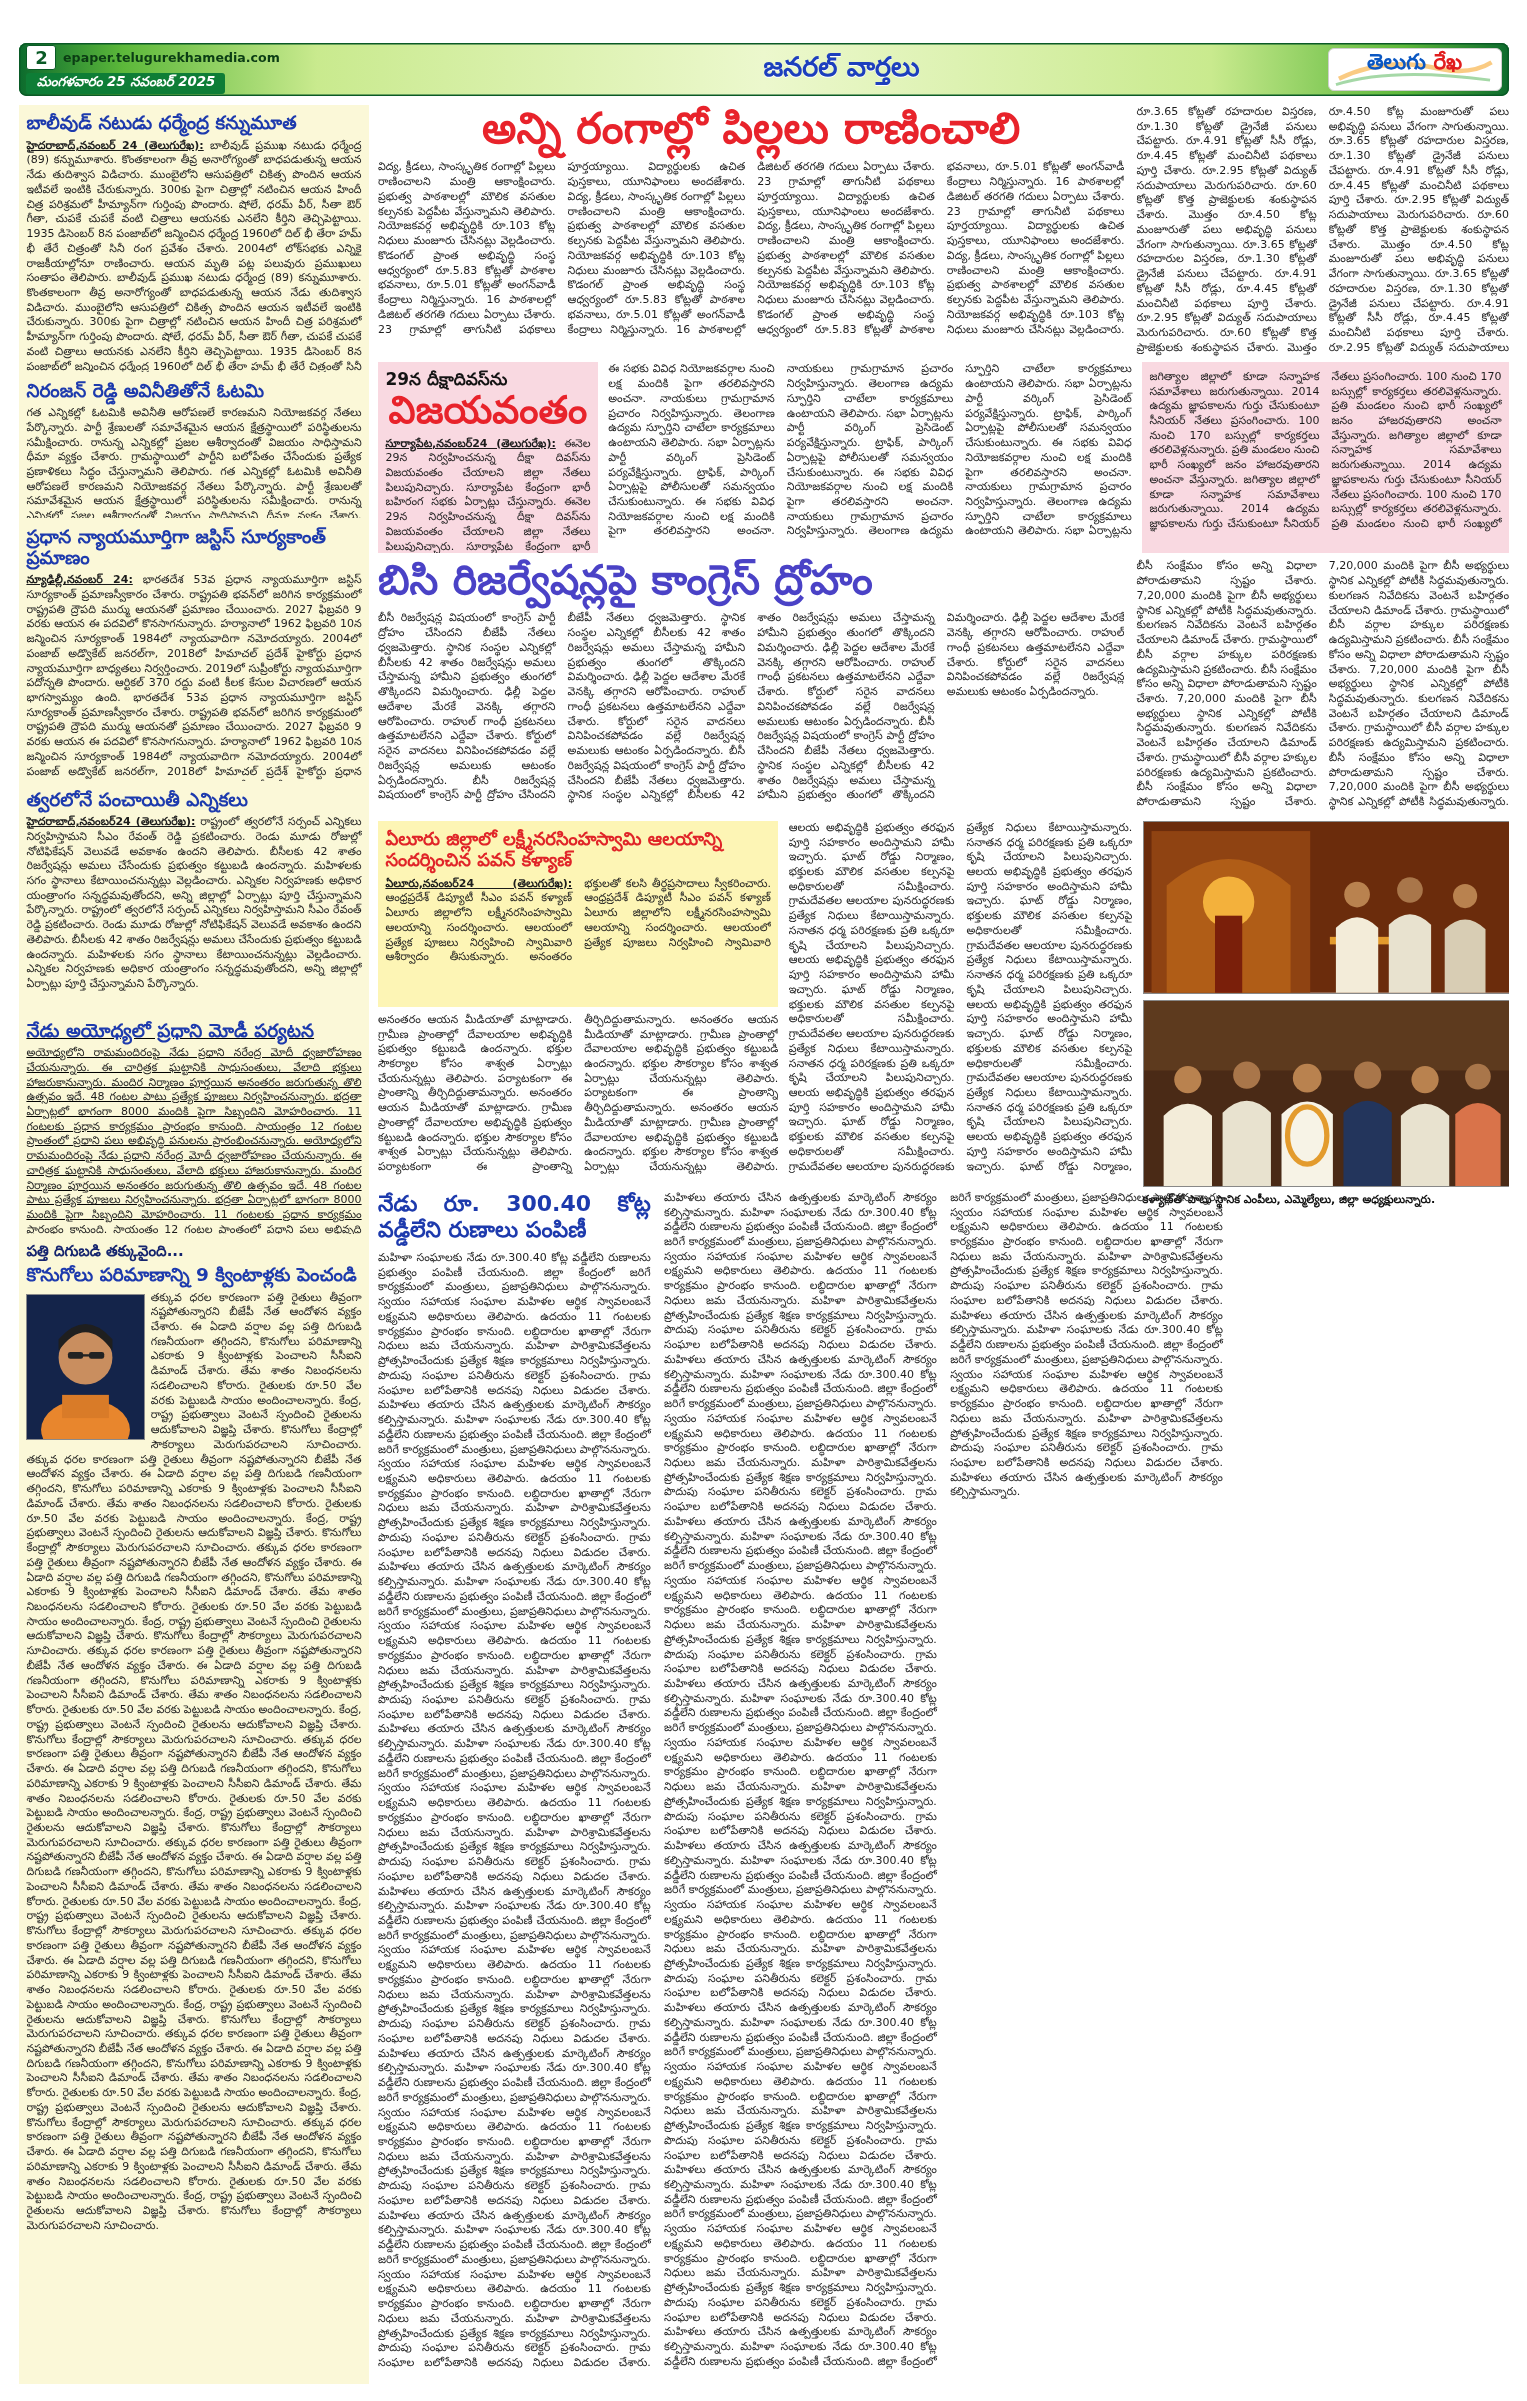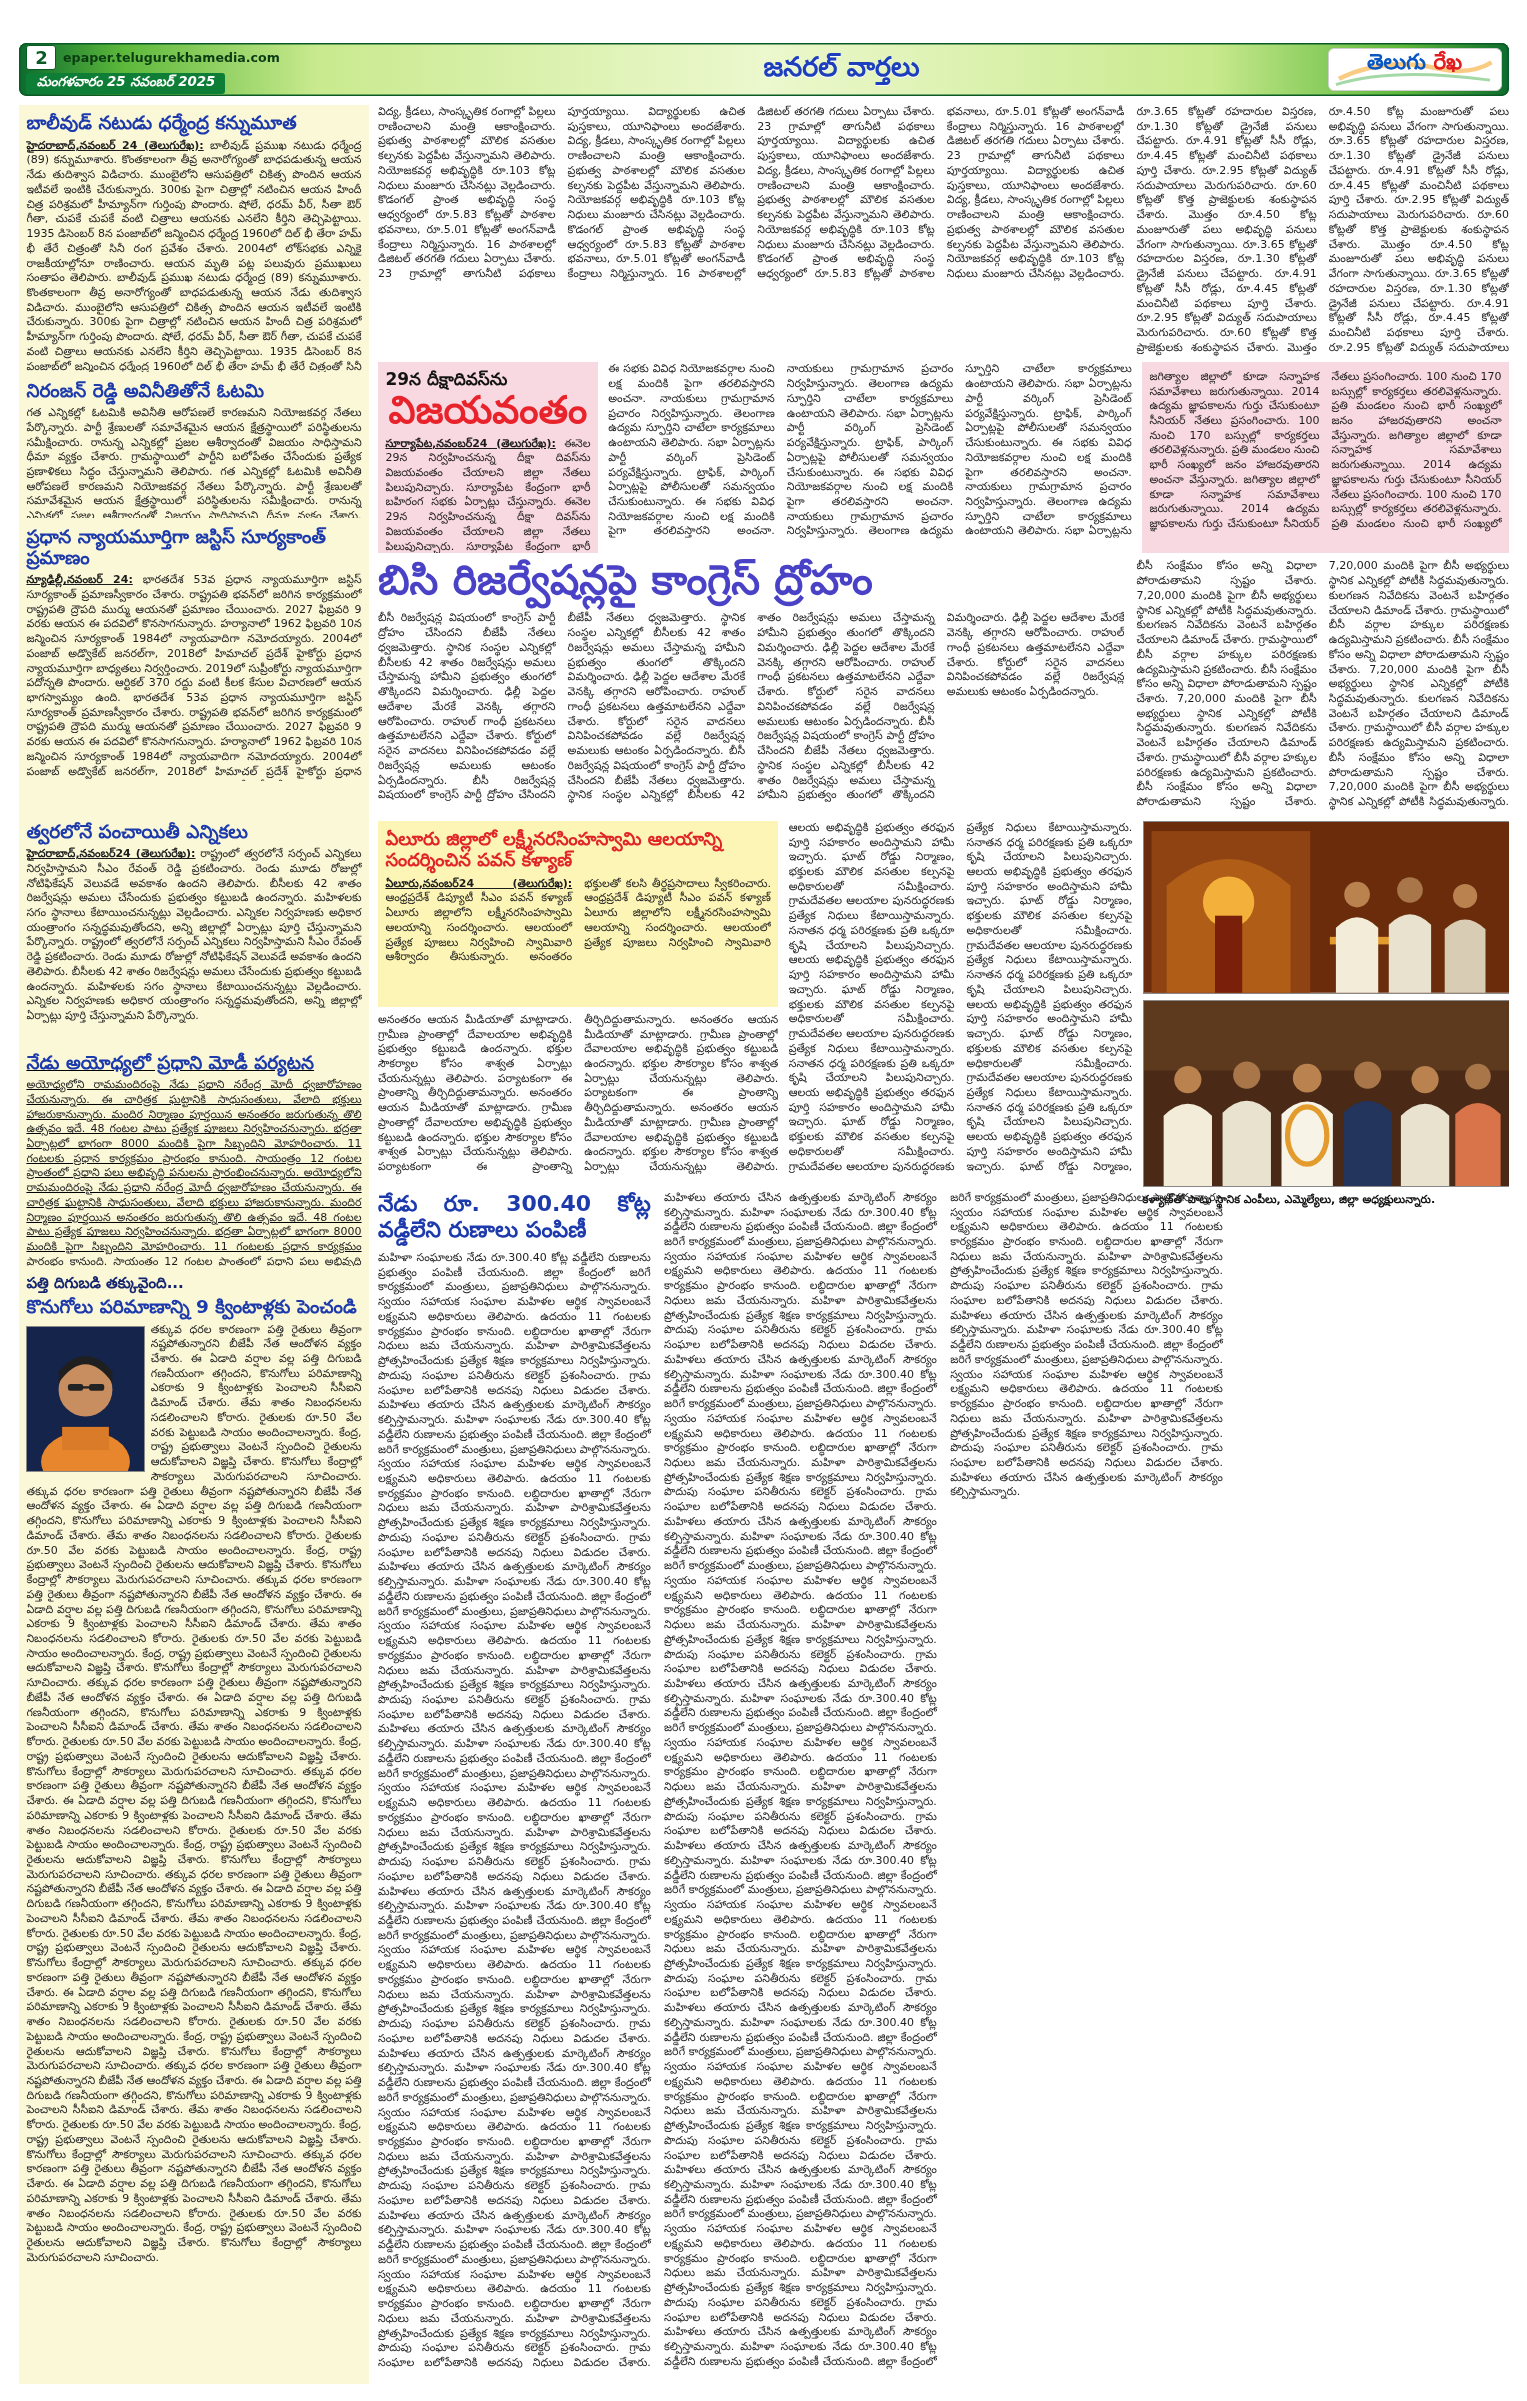--- a/index.html
+++ b/index.html
@@ -40,21 +40,21 @@
 
   
   .body{font-size:11px;line-height:1.34;text-align:justify;color:var(--ink);margin:0;}
   .dateline{font-weight:bold;text-decoration:underline;}
   .cols{column-gap:12px;column-fill:auto;overflow:hidden;font-size:11px;line-height:1.34;text-align:justify;color:var(--ink);}
   .cols2{columns:2;} .cols3{columns:3;} .cols4{columns:4;}
 
   
   .l-article{flex:0 0 auto;overflow:hidden;}
   .l-article.grow{flex:1 1 auto;}
-  .a1{height:260px;} .a2{height:146px;} .a3{height:263px;} .a4{height:231px;margin-top:32px;} .a5{height:222px;text-decoration:underline;}
+  .a1{height:260px;} .a2{height:146px;} .a3{height:263px;} .a4{height:231px;} .a5{height:222px;text-decoration:underline;}
   .l-head{font-size:18.5px;line-height:1.14;color:var(--blue);margin:7.4px 0 5.2px;font-weight:bold;}
   .a1 .l-head{margin-top:0;}
   .kicker2{display:block;font-size:15px;color:#15246e;font-weight:bold;margin:7.4px 0 0;}
   .l-head.cotton{margin-top:1.5px;}
   .portrait{float:left;width:117px;height:144px;margin:3px 7.4px 3px 0;}
   .portrait svg{width:100%;height:100%;display:block;border:0.7px solid #8a8a8a;background:#14244a;}
 
   
   .lead{display:flex;height:253px;}
   .lead-left{width:66%;display:flex;flex-direction:column;}
@@ -165,20 +165,21 @@
           </svg>
         </figure>
         <p class="body"><span>తక్కువ ధరల కారణంగా పత్తి రైతులు తీవ్రంగా నష్టపోతున్నారని బీజేపీ నేత ఆందోళన వ్యక్తం చేశారు. ఈ ఏడాది వర్షాల వల్ల పత్తి దిగుబడి గణనీయంగా తగ్గిందని, కొనుగోలు పరిమాణాన్ని ఎకరాకు 9 క్వింటాళ్లకు పెంచాలని సీసీఐని డిమాండ్ చేశారు. తేమ శాతం నిబంధనలను సడలించాలని కోరారు. రైతులకు రూ.50 వేల వరకు పెట్టుబడి సాయం అందించాలన్నారు. కేంద్ర, రాష్ట్ర ప్రభుత్వాలు వెంటనే స్పందించి రైతులను ఆదుకోవాలని విజ్ఞప్తి చేశారు. కొనుగోలు కేంద్రాల్లో సౌకర్యాలు మెరుగుపరచాలని సూచించారు. తక్కువ ధరల కారణంగా పత్తి రైతులు తీవ్రంగా నష్టపోతున్నారని బీజేపీ నేత ఆందోళన వ్యక్తం చేశారు. ఈ ఏడాది వర్షాల వల్ల పత్తి దిగుబడి గణనీయంగా తగ్గిందని, కొనుగోలు పరిమాణాన్ని ఎకరాకు 9 క్వింటాళ్లకు పెంచాలని సీసీఐని డిమాండ్ చేశారు. తేమ శాతం నిబంధనలను సడలించాలని కోరారు. రైతులకు రూ.50 వేల వరకు పెట్టుబడి సాయం అందించాలన్నారు. కేంద్ర, రాష్ట్ర ప్రభుత్వాలు వెంటనే స్పందించి రైతులను ఆదుకోవాలని విజ్ఞప్తి చేశారు. కొనుగోలు కేంద్రాల్లో సౌకర్యాలు మెరుగుపరచాలని సూచించారు. తక్కువ ధరల కారణంగా పత్తి రైతులు తీవ్రంగా నష్టపోతున్నారని బీజేపీ నేత ఆందోళన వ్యక్తం చేశారు. ఈ ఏడాది వర్షాల వల్ల పత్తి దిగుబడి గణనీయంగా తగ్గిందని, కొనుగోలు పరిమాణాన్ని ఎకరాకు 9 క్వింటాళ్లకు పెంచాలని సీసీఐని డిమాండ్ చేశారు. తేమ శాతం నిబంధనలను సడలించాలని కోరారు. రైతులకు రూ.50 వేల వరకు పెట్టుబడి సాయం అందించాలన్నారు. కేంద్ర, రాష్ట్ర ప్రభుత్వాలు వెంటనే స్పందించి రైతులను ఆదుకోవాలని విజ్ఞప్తి చేశారు. కొనుగోలు కేంద్రాల్లో సౌకర్యాలు మెరుగుపరచాలని సూచించారు. తక్కువ ధరల కారణంగా పత్తి రైతులు తీవ్రంగా నష్టపోతున్నారని బీజేపీ నేత ఆందోళన వ్యక్తం చేశారు. ఈ ఏడాది వర్షాల వల్ల పత్తి దిగుబడి గణనీయంగా తగ్గిందని, కొనుగోలు పరిమాణాన్ని ఎకరాకు 9 క్వింటాళ్లకు పెంచాలని సీసీఐని డిమాండ్ చేశారు. తేమ శాతం నిబంధనలను సడలించాలని కోరారు. రైతులకు రూ.50 వేల వరకు పెట్టుబడి సాయం అందించాలన్నారు. కేంద్ర, రాష్ట్ర ప్రభుత్వాలు వెంటనే స్పందించి రైతులను ఆదుకోవాలని విజ్ఞప్తి చేశారు. కొనుగోలు కేంద్రాల్లో సౌకర్యాలు మెరుగుపరచాలని సూచించారు. తక్కువ ధరల కారణంగా పత్తి రైతులు తీవ్రంగా నష్టపోతున్నారని బీజేపీ నేత ఆందోళన వ్యక్తం చేశారు. ఈ ఏడాది వర్షాల వల్ల పత్తి దిగుబడి గణనీయంగా తగ్గిందని, కొనుగోలు పరిమాణాన్ని ఎకరాకు 9 క్వింటాళ్లకు పెంచాలని సీసీఐని డిమాండ్ చేశారు. తేమ శాతం నిబంధనలను సడలించాలని కోరారు. రైతులకు రూ.50 వేల వరకు పెట్టుబడి సాయం అందించాలన్నారు. కేంద్ర, రాష్ట్ర ప్రభుత్వాలు వెంటనే స్పందించి రైతులను ఆదుకోవాలని విజ్ఞప్తి చేశారు. కొనుగోలు కేంద్రాల్లో సౌకర్యాలు మెరుగుపరచాలని సూచించారు. తక్కువ ధరల కారణంగా పత్తి రైతులు తీవ్రంగా నష్టపోతున్నారని బీజేపీ నేత ఆందోళన వ్యక్తం చేశారు. ఈ ఏడాది వర్షాల వల్ల పత్తి దిగుబడి గణనీయంగా తగ్గిందని, కొనుగోలు పరిమాణాన్ని ఎకరాకు 9 క్వింటాళ్లకు పెంచాలని సీసీఐని డిమాండ్ చేశారు. తేమ శాతం నిబంధనలను సడలించాలని కోరారు. రైతులకు రూ.50 వేల వరకు పెట్టుబడి సాయం అందించాలన్నారు. కేంద్ర, రాష్ట్ర ప్రభుత్వాలు వెంటనే స్పందించి రైతులను ఆదుకోవాలని విజ్ఞప్తి చేశారు. కొనుగోలు కేంద్రాల్లో సౌకర్యాలు మెరుగుపరచాలని సూచించారు. తక్కువ ధరల కారణంగా పత్తి రైతులు తీవ్రంగా నష్టపోతున్నారని బీజేపీ నేత ఆందోళన వ్యక్తం చేశారు. ఈ ఏడాది వర్షాల వల్ల పత్తి దిగుబడి గణనీయంగా తగ్గిందని, కొనుగోలు పరిమాణాన్ని ఎకరాకు 9 క్వింటాళ్లకు పెంచాలని సీసీఐని డిమాండ్ చేశారు. తేమ శాతం నిబంధనలను సడలించాలని కోరారు. రైతులకు రూ.50 వేల వరకు పెట్టుబడి సాయం అందించాలన్నారు. కేంద్ర, రాష్ట్ర ప్రభుత్వాలు వెంటనే స్పందించి రైతులను ఆదుకోవాలని విజ్ఞప్తి చేశారు. కొనుగోలు కేంద్రాల్లో సౌకర్యాలు మెరుగుపరచాలని సూచించారు. తక్కువ ధరల కారణంగా పత్తి రైతులు తీవ్రంగా నష్టపోతున్నారని బీజేపీ నేత ఆందోళన వ్యక్తం చేశారు. ఈ ఏడాది వర్షాల వల్ల పత్తి దిగుబడి గణనీయంగా తగ్గిందని, కొనుగోలు పరిమాణాన్ని ఎకరాకు 9 క్వింటాళ్లకు పెంచాలని సీసీఐని డిమాండ్ చేశారు. తేమ శాతం నిబంధనలను సడలించాలని కోరారు. రైతులకు రూ.50 వేల వరకు పెట్టుబడి సాయం అందించాలన్నారు. కేంద్ర, రాష్ట్ర ప్రభుత్వాలు వెంటనే స్పందించి రైతులను ఆదుకోవాలని విజ్ఞప్తి చేశారు. కొనుగోలు కేంద్రాల్లో సౌకర్యాలు మెరుగుపరచాలని సూచించారు. తక్కువ ధరల కారణంగా పత్తి రైతులు తీవ్రంగా నష్టపోతున్నారని బీజేపీ నేత ఆందోళన వ్యక్తం చేశారు. ఈ ఏడాది వర్షాల వల్ల పత్తి దిగుబడి గణనీయంగా తగ్గిందని, కొనుగోలు పరిమాణాన్ని ఎకరాకు 9 క్వింటాళ్లకు పెంచాలని సీసీఐని డిమాండ్ చేశారు. తేమ శాతం నిబంధనలను సడలించాలని కోరారు. రైతులకు రూ.50 వేల వరకు పెట్టుబడి సాయం అందించాలన్నారు. కేంద్ర, రాష్ట్ర ప్రభుత్వాలు వెంటనే స్పందించి రైతులను ఆదుకోవాలని విజ్ఞప్తి చేశారు. కొనుగోలు కేంద్రాల్లో సౌకర్యాలు మెరుగుపరచాలని సూచించారు.</span></p>
       </article>
     </aside>
 
     <main class="main-col">
 
       <section class="lead">
         <div class="lead-left">
+          <h1 class="lead-head">అన్ని రంగాల్లో పిల్లలు రాణించాలి</h1>
           <div class="cols cols4 lead-body">విద్య, క్రీడలు, సాంస్కృతిక రంగాల్లో పిల్లలు రాణించాలని మంత్రి ఆకాంక్షించారు. ప్రభుత్వ పాఠశాలల్లో మౌలిక వసతుల కల్పనకు పెద్దపీట వేస్తున్నామని తెలిపారు. నియోజకవర్గ అభివృద్ధికి రూ.103 కోట్ల నిధులు మంజూరు చేసినట్లు వెల్లడించారు. కొడంగల్ ప్రాంత అభివృద్ధి సంస్థ ఆధ్వర్యంలో రూ.5.83 కోట్లతో పాఠశాల భవనాలు, రూ.5.01 కోట్లతో అంగన్‌వాడీ కేంద్రాలు నిర్మిస్తున్నారు. 16 పాఠశాలల్లో డిజిటల్ తరగతి గదులు ఏర్పాటు చేశారు. 23 గ్రామాల్లో తాగునీటి పథకాలు పూర్తయ్యాయి. విద్యార్థులకు ఉచిత పుస్తకాలు, యూనిఫాంలు అందజేశారు. విద్య, క్రీడలు, సాంస్కృతిక రంగాల్లో పిల్లలు రాణించాలని మంత్రి ఆకాంక్షించారు. ప్రభుత్వ పాఠశాలల్లో మౌలిక వసతుల కల్పనకు పెద్దపీట వేస్తున్నామని తెలిపారు. నియోజకవర్గ అభివృద్ధికి రూ.103 కోట్ల నిధులు మంజూరు చేసినట్లు వెల్లడించారు. కొడంగల్ ప్రాంత అభివృద్ధి సంస్థ ఆధ్వర్యంలో రూ.5.83 కోట్లతో పాఠశాల భవనాలు, రూ.5.01 కోట్లతో అంగన్‌వాడీ కేంద్రాలు నిర్మిస్తున్నారు. 16 పాఠశాలల్లో డిజిటల్ తరగతి గదులు ఏర్పాటు చేశారు. 23 గ్రామాల్లో తాగునీటి పథకాలు పూర్తయ్యాయి. విద్యార్థులకు ఉచిత పుస్తకాలు, యూనిఫాంలు అందజేశారు. విద్య, క్రీడలు, సాంస్కృతిక రంగాల్లో పిల్లలు రాణించాలని మంత్రి ఆకాంక్షించారు. ప్రభుత్వ పాఠశాలల్లో మౌలిక వసతుల కల్పనకు పెద్దపీట వేస్తున్నామని తెలిపారు. నియోజకవర్గ అభివృద్ధికి రూ.103 కోట్ల నిధులు మంజూరు చేసినట్లు వెల్లడించారు. కొడంగల్ ప్రాంత అభివృద్ధి సంస్థ ఆధ్వర్యంలో రూ.5.83 కోట్లతో పాఠశాల భవనాలు, రూ.5.01 కోట్లతో అంగన్‌వాడీ కేంద్రాలు నిర్మిస్తున్నారు. 16 పాఠశాలల్లో డిజిటల్ తరగతి గదులు ఏర్పాటు చేశారు. 23 గ్రామాల్లో తాగునీటి పథకాలు పూర్తయ్యాయి. విద్యార్థులకు ఉచిత పుస్తకాలు, యూనిఫాంలు అందజేశారు. విద్య, క్రీడలు, సాంస్కృతిక రంగాల్లో పిల్లలు రాణించాలని మంత్రి ఆకాంక్షించారు. ప్రభుత్వ పాఠశాలల్లో మౌలిక వసతుల కల్పనకు పెద్దపీట వేస్తున్నామని తెలిపారు. నియోజకవర్గ అభివృద్ధికి రూ.103 కోట్ల నిధులు మంజూరు చేసినట్లు వెల్లడించారు. కొడంగల్ ప్రాంత అభివృద్ధి సంస్థ ఆధ్వర్యంలో రూ.5.83 కోట్లతో పాఠశాల భవనాలు, రూ.5.01 కోట్లతో అంగన్‌వాడీ కేంద్రాలు నిర్మిస్తున్నారు. 16 పాఠశాలల్లో డిజిటల్ తరగతి గదులు ఏర్పాటు చేశారు. 23 గ్రామాల్లో తాగునీటి పథకాలు పూర్తయ్యాయి. విద్యార్థులకు ఉచిత పుస్తకాలు, యూనిఫాంలు అందజేశారు.</div>
         </div>
         <div class="lead-right cols cols2">రూ.3.65 కోట్లతో రహదారుల విస్తరణ, రూ.1.30 కోట్లతో డ్రైనేజీ పనులు చేపట్టారు. రూ.4.91 కోట్లతో సీసీ రోడ్లు, రూ.4.45 కోట్లతో మంచినీటి పథకాలు పూర్తి చేశారు. రూ.2.95 కోట్లతో విద్యుత్ సదుపాయాలు మెరుగుపరిచారు. రూ.60 కోట్లతో కొత్త ప్రాజెక్టులకు శంకుస్థాపన చేశారు. మొత్తం రూ.4.50 కోట్ల మంజూరుతో పలు అభివృద్ధి పనులు వేగంగా సాగుతున్నాయి. రూ.3.65 కోట్లతో రహదారుల విస్తరణ, రూ.1.30 కోట్లతో డ్రైనేజీ పనులు చేపట్టారు. రూ.4.91 కోట్లతో సీసీ రోడ్లు, రూ.4.45 కోట్లతో మంచినీటి పథకాలు పూర్తి చేశారు. రూ.2.95 కోట్లతో విద్యుత్ సదుపాయాలు మెరుగుపరిచారు. రూ.60 కోట్లతో కొత్త ప్రాజెక్టులకు శంకుస్థాపన చేశారు. మొత్తం రూ.4.50 కోట్ల మంజూరుతో పలు అభివృద్ధి పనులు వేగంగా సాగుతున్నాయి. రూ.3.65 కోట్లతో రహదారుల విస్తరణ, రూ.1.30 కోట్లతో డ్రైనేజీ పనులు చేపట్టారు. రూ.4.91 కోట్లతో సీసీ రోడ్లు, రూ.4.45 కోట్లతో మంచినీటి పథకాలు పూర్తి చేశారు. రూ.2.95 కోట్లతో విద్యుత్ సదుపాయాలు మెరుగుపరిచారు. రూ.60 కోట్లతో కొత్త ప్రాజెక్టులకు శంకుస్థాపన చేశారు. మొత్తం రూ.4.50 కోట్ల మంజూరుతో పలు అభివృద్ధి పనులు వేగంగా సాగుతున్నాయి. రూ.3.65 కోట్లతో రహదారుల విస్తరణ, రూ.1.30 కోట్లతో డ్రైనేజీ పనులు చేపట్టారు. రూ.4.91 కోట్లతో సీసీ రోడ్లు, రూ.4.45 కోట్లతో మంచినీటి పథకాలు పూర్తి చేశారు. రూ.2.95 కోట్లతో విద్యుత్ సదుపాయాలు మెరుగుపరిచారు. రూ.60 కోట్లతో కొత్త ప్రాజెక్టులకు శంకుస్థాపన చేశారు. మొత్తం రూ.4.50 కోట్ల మంజూరుతో పలు అభివృద్ధి పనులు వేగంగా సాగుతున్నాయి. రూ.3.65 కోట్లతో రహదారుల విస్తరణ, రూ.1.30 కోట్లతో డ్రైనేజీ పనులు చేపట్టారు. రూ.4.91 కోట్లతో సీసీ రోడ్లు, రూ.4.45 కోట్లతో మంచినీటి పథకాలు పూర్తి చేశారు. రూ.2.95 కోట్లతో విద్యుత్ సదుపాయాలు మెరుగుపరిచారు. రూ.60 కోట్లతో కొత్త ప్రాజెక్టులకు శంకుస్థాపన చేశారు. మొత్తం రూ.4.50 కోట్ల మంజూరుతో పలు అభివృద్ధి పనులు వేగంగా సాగుతున్నాయి.</div>
       </section>
 
       <section class="band2">
         <div class="pink-box">
           <div class="kicker">29న దీక్షాదివస్‌ను</div>
           <div class="pink-head">విజయవంతం</div>
           <p class="body"><span class="dateline">సూర్యాపేట,నవంబర్24 (తెలుగురేఖ):</span> <span>ఈనెల 29న నిర్వహించనున్న దీక్షా దివస్‌ను విజయవంతం చేయాలని జిల్లా నేతలు పిలుపునిచ్చారు. సూర్యాపేట కేంద్రంగా భారీ బహిరంగ సభకు ఏర్పాట్లు చేస్తున్నారు. ఈనెల 29న నిర్వహించనున్న దీక్షా దివస్‌ను విజయవంతం చేయాలని జిల్లా నేతలు పిలుపునిచ్చారు. సూర్యాపేట కేంద్రంగా భారీ బహిరంగ సభకు ఏర్పాట్లు చేస్తున్నారు.</span></p>

